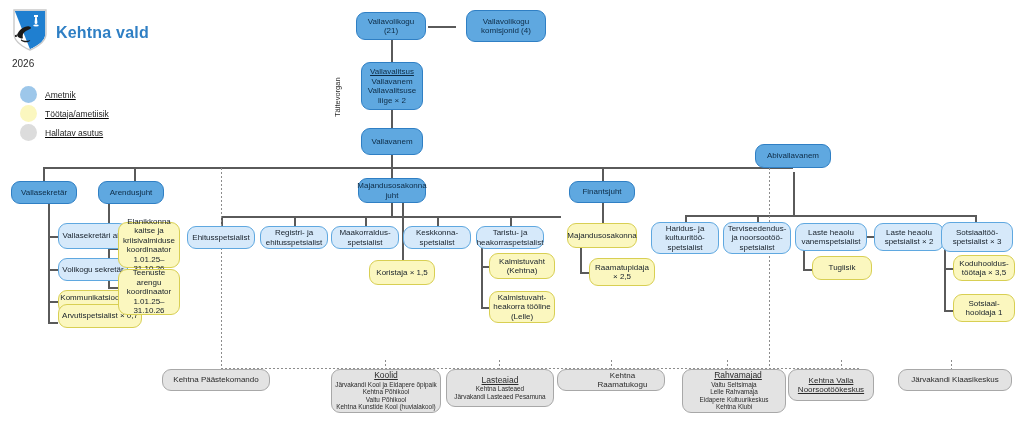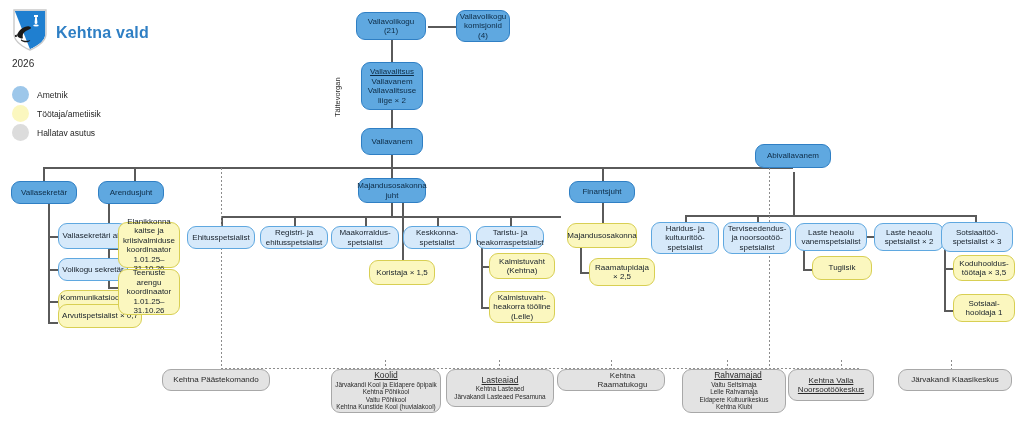--- a/index.html
+++ b/index.html
@@ -37,21 +37,21 @@
     background-size:1px 4px;}
   .doth{height:1px;
     background-image:linear-gradient(to right,#8c8c8c 0 2px,transparent 2px 4px);
     background-size:4px 1px;}
 
   
   #crest{position:absolute;left:12px;top:8px;width:36px;height:44px;}
   #brand{position:absolute;left:56px;top:24px;font-size:16px;font-weight:bold;
     color:#2f7fc4;letter-spacing:.2px;}
   #year{position:absolute;left:12px;top:58px;font-size:10px;color:#2a2a2a;}
-  .lg-row{position:absolute;left:12px;display:flex;align-items:center;}
+  .lg-row{position:absolute;left:20px;display:flex;align-items:center;text-decoration:underline;}
   .lg-dot{width:17px;height:17px;border-radius:50%;display:inline-block;}
   .lg-tx{font-size:8.5px;color:#1f1f1f;margin-left:8px;}
 
   #taitev{
     position:absolute;left:331px;top:62px;width:12px;height:70px;
     font-size:7.5px;color:#2a2a2a;
     writing-mode:vertical-rl;transform:rotate(180deg);
     display:flex;align-items:center;justify-content:center;
   }
 </style>
@@ -157,21 +157,21 @@
   <div class="dot dotv" style="left:499px;top:360px;height:9px;"></div>
   <div class="dot dotv" style="left:611px;top:360px;height:9px;"></div>
   <div class="dot dotv" style="left:727px;top:360px;height:9px;"></div>
   <div class="dot dotv" style="left:841px;top:360px;height:9px;"></div>
   <div class="dot dotv" style="left:951px;top:360px;height:9px;"></div>
 
   <div class="node blue" style="left:356px;top:12px;width:70px;height:28px;align-items:flex-end;">
     <span class="ttl">Vallavolikogu (21)</span>
   </div>
 
-  <div class="node blue" style="left:456px;top:10px;width:54px;height:32px;">
+  <div class="node blue" style="left:466px;top:10px;width:80px;height:32px;">
     <span class="ttl">Vallavolikogu komisjonid (4)</span>
   </div>
 
   <div class="node blue" style="left:361px;top:62px;width:62px;height:48px;">
     <span class="ttl ul">Vallavalitsus</span>
     <span>Vallavanem</span>
     <span>Vallavalitsuse</span>
     <span>liige × 2</span>
   </div>
 

